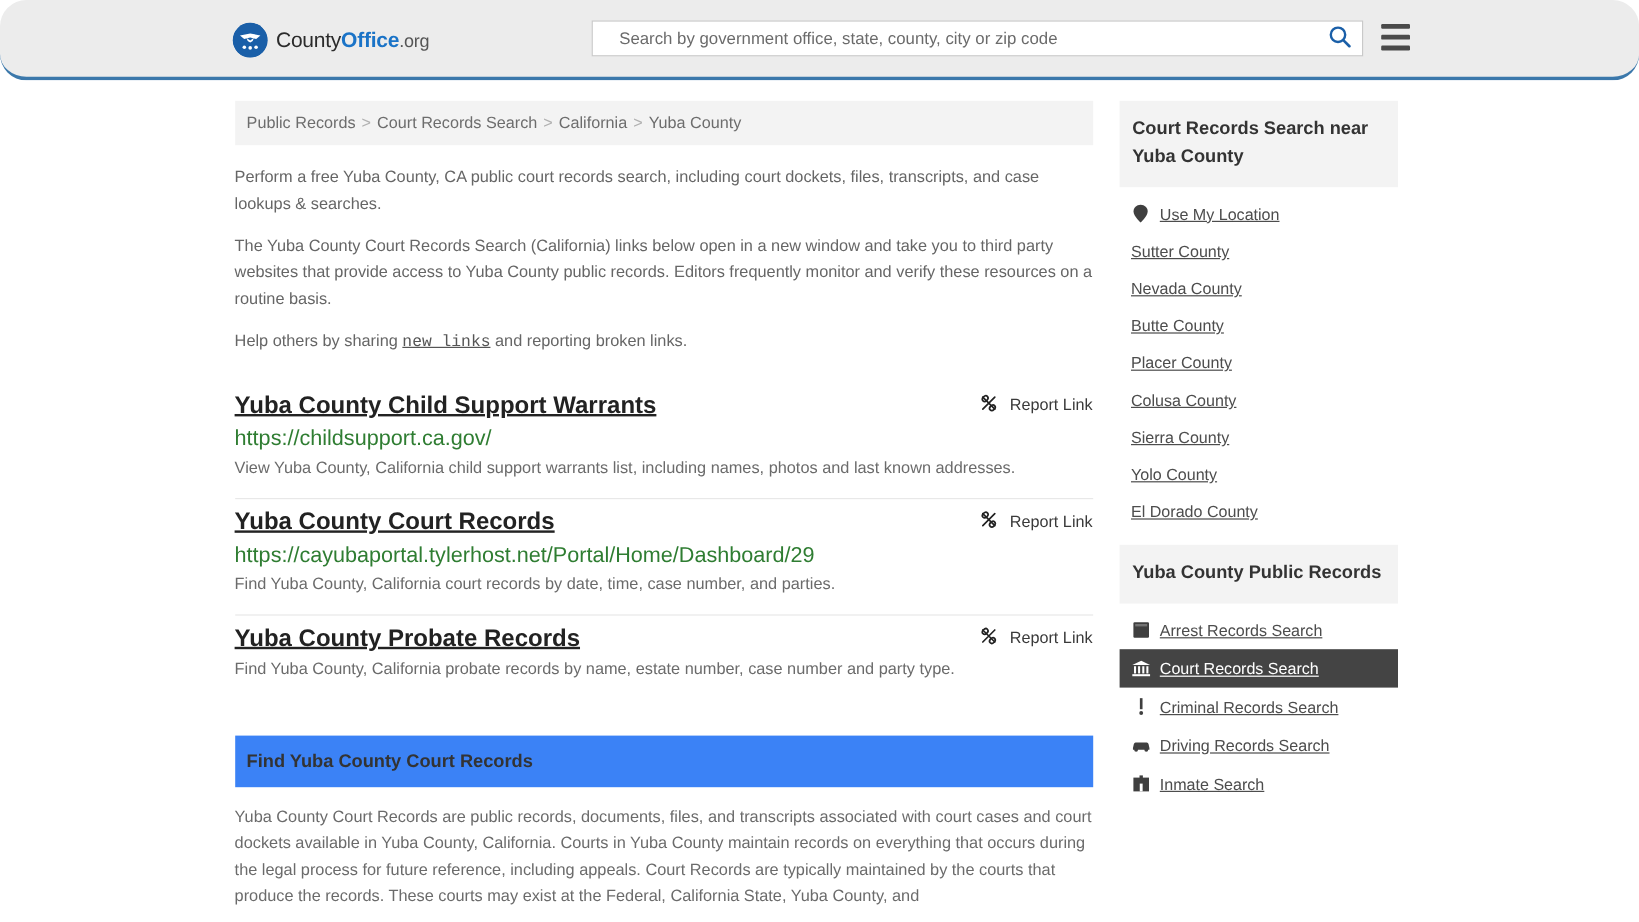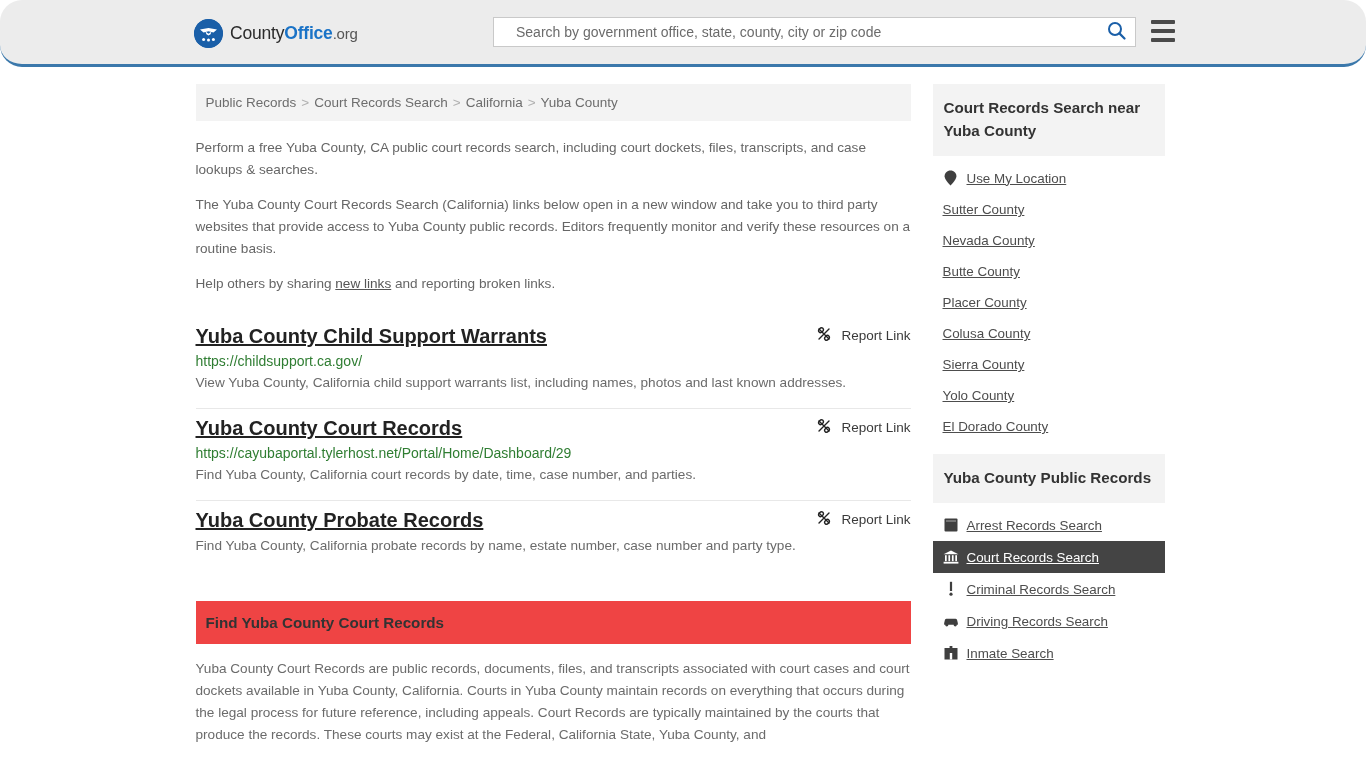--- a/index.html
+++ b/index.html
@@ -128,21 +128,21 @@
   }
   .breadcrumb .sep { color: #b0b0b0; margin: 0 5px; }
 
   p.intro {
     font-size: 13.6px;
     line-height: 22px;
     color: #666666;
     margin: 0 0 13px 0;
   }
   p.intro a.inline-link {
-    color: #555; text-decoration: underline; cursor: pointer;
+    color: #555; text-decoration: underline; cursor: pointer; font-family: Liberation Mono, monospace;
   }
 
   
   .link-list { margin-top: 22px; }
   .link-item {
     padding: 8px 0 14px 0;
     border-bottom: 1px solid #e8e8e8;
     position: relative;
   }
   .link-item:last-child { border-bottom: 0; }
@@ -163,34 +163,34 @@
     align-items: center;
     gap: 9px;
     color: #3a3a3a;
     font-size: 13.5px;
     cursor: pointer;
     white-space: nowrap;
     padding-top: 1px;
   }
   .link-url {
     display: block;
-    font-size: 14px;
+    font-size: 18px;
     color: #2f7d32;
     margin-top: 5px;
   }
   .link-desc {
     font-size: 13.6px;
     color: #6b6b6b;
     line-height: 22px;
     margin-top: 3px;
   }
 
   
   .section-head {
-    background: #ef4444;
+    background: #3b82f6;
     padding: 13px 10px;
     font-size: 15.2px;
     font-weight: bold;
     color: #333;
     margin-top: 30px;
   }
   .section-body {
     font-size: 13.6px;
     line-height: 22px;
     color: #6b6b6b;

